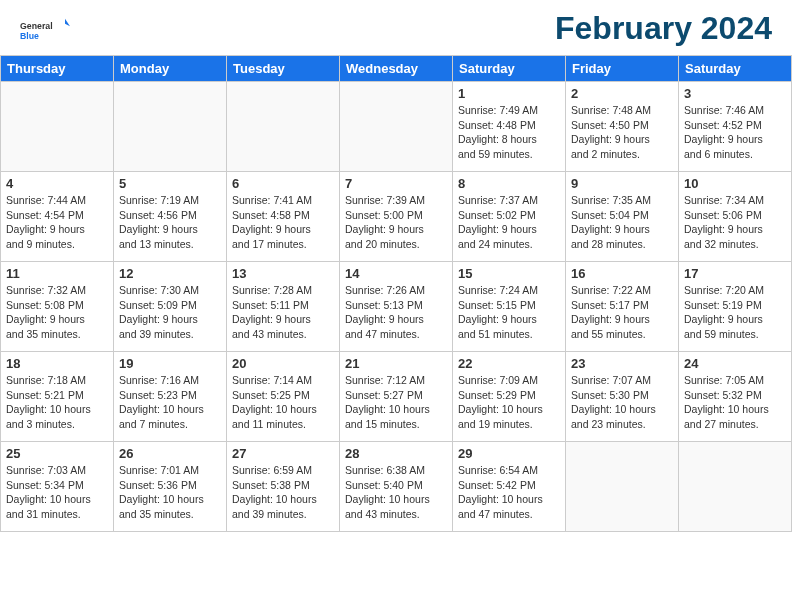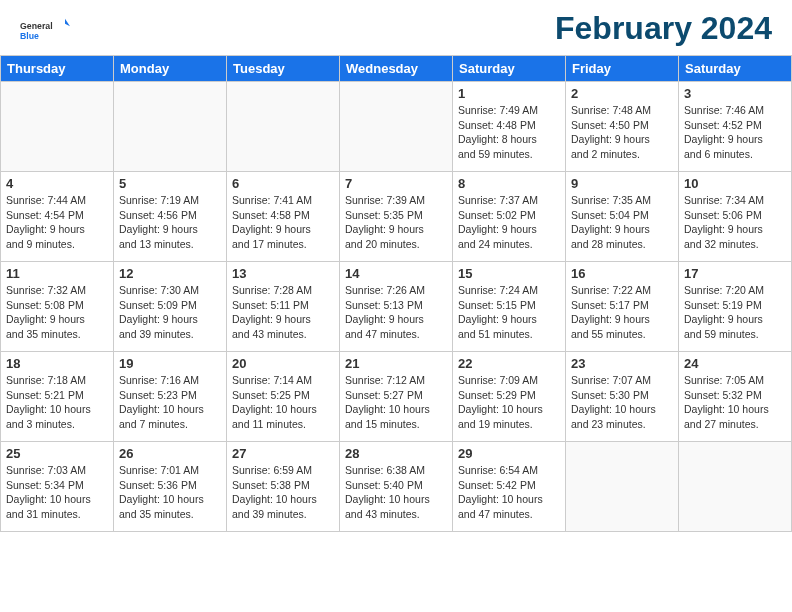--- a/index.html
+++ b/index.html
@@ -93,21 +93,21 @@
         <td>
           <div class="day-num">6</div>
           <div class="day-info" style="white-space: pre-line;">Sunrise: 7:41 AM
 Sunset: 4:58 PM
 Daylight: 9 hours
 and 17 minutes.</div>
         </td>
         <td>
           <div class="day-num">7</div>
           <div class="day-info" style="white-space: pre-line;">Sunrise: 7:39 AM
-Sunset: 5:35 PM
+Sunset: 5:00 PM
 Daylight: 9 hours
 and 20 minutes.</div>
         </td>
         <td>
           <div class="day-num">8</div>
           <div class="day-info" style="white-space: pre-line;">Sunrise: 7:37 AM
 Sunset: 5:02 PM
 Daylight: 9 hours
 and 24 minutes.</div>
         </td>

